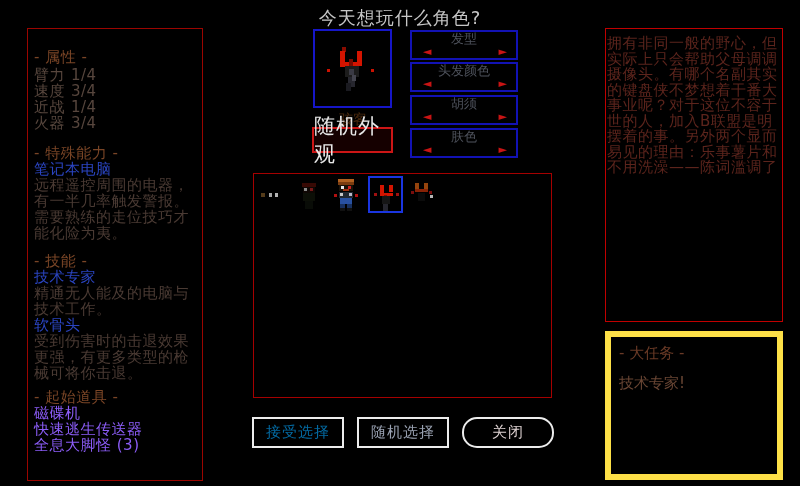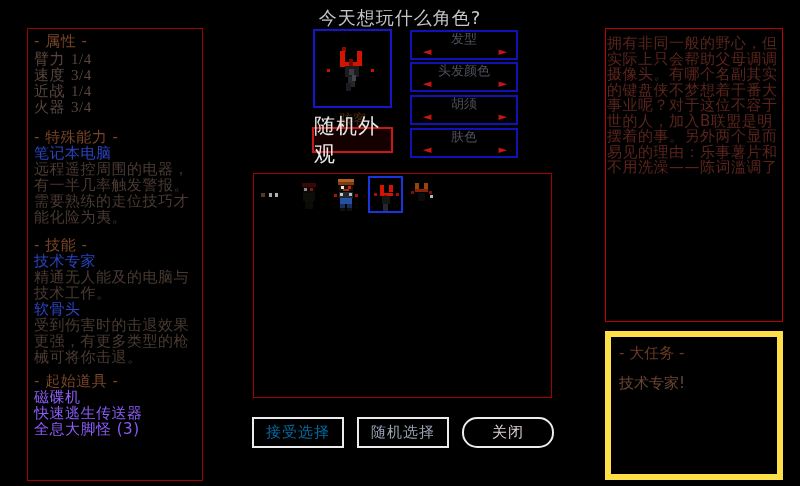--- a/index.html
+++ b/index.html
@@ -4,27 +4,27 @@
 <style>
   html,body{margin:0;padding:0;background:#000;}
   .screen{position:relative;width:800px;height:486px;background:#000;overflow:hidden;
           font-family:"DejaVu Sans",sans-serif;}
   .abs{position:absolute;}
   .title{left:0;top:6px;width:100%;text-align:center;color:#c6c6c6;font-size:18px;letter-spacing:1px;}
   
   .left-panel{left:27px;top:28px;width:176px;height:453px;border:1px solid #9b0500;
               box-sizing:border-box;padding:4px 4px 0 6px;color:#4a3a33;font-size:15px;
               line-height:16px;letter-spacing:.5px;word-break:break-all;}
-  .hdr{color:#7a4526;margin-top:0;}
+  .hdr{color:#7a4526;margin-top:16px;}
   .hdr.gap1{margin-top:14px;}
   .hdr.gap2{margin-top:12px;}
   .hdr.gap3{margin-top:8px;}
   .stats{margin-top:2px;color:#57463d;}
   .stat-row span{display:inline-block;}
-  .stat-val{margin-left:6px;font-family:Liberation Serif, serif;}
+  .stat-val{margin-left:6px;}
   .blue-name{color:#2a44c0;}
   .desc{color:#4a3a33;}
   .item{color:#8b5cf6;}
   
   .preview-box{left:313px;top:29px;width:79px;height:79px;border:2px solid #1616c8;box-sizing:border-box;background:#000;}
   .preview-name{left:303px;top:111px;width:100px;text-align:center;color:#7a4418;opacity:.6;font-size:14px;}
   .random-btn{left:312px;top:127px;width:81px;height:26px;border:2px solid #cc1616;background:#150000;
               color:#e8e8e8;font-size:21px;display:flex;align-items:center;justify-content:center;
               box-sizing:border-box;letter-spacing:1px;cursor:pointer;}
   .opt-box{left:410px;width:108px;height:30px;border:2px solid #1212b4;box-sizing:border-box;background:#000;}

